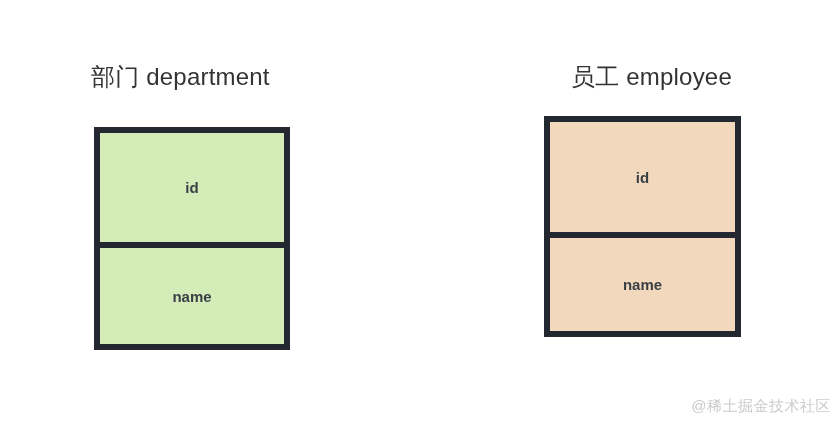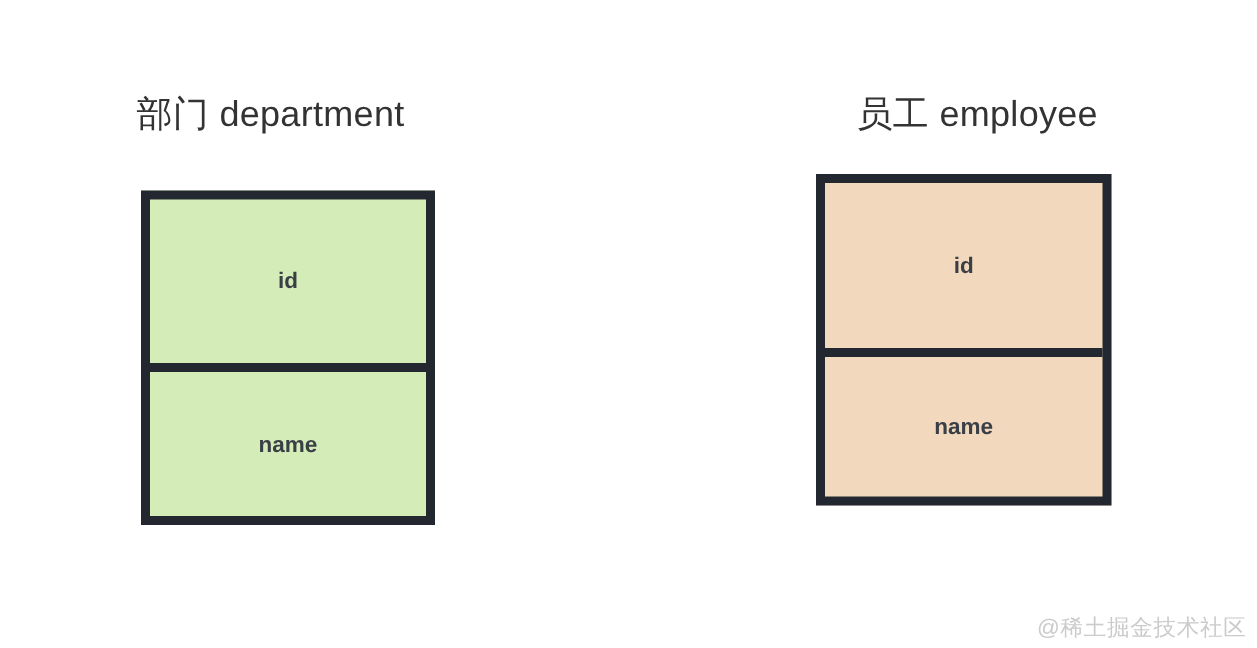--- a/index.html
+++ b/index.html
@@ -92,21 +92,21 @@
     height: 110px;
   }
   #entity-employee .row-name {
     flex: 1 1 auto;
   }
 
   
   .watermark {
     position: absolute;
     right: 7px;
-    bottom: 6px;
+    bottom: 19px;
     font-size: 15px;
     line-height: 1;
     color: #cbcbcb;
     white-space: nowrap;
     letter-spacing: 0.5px;
     user-select: none;
   }
 </style>
 </head>
 <body>

